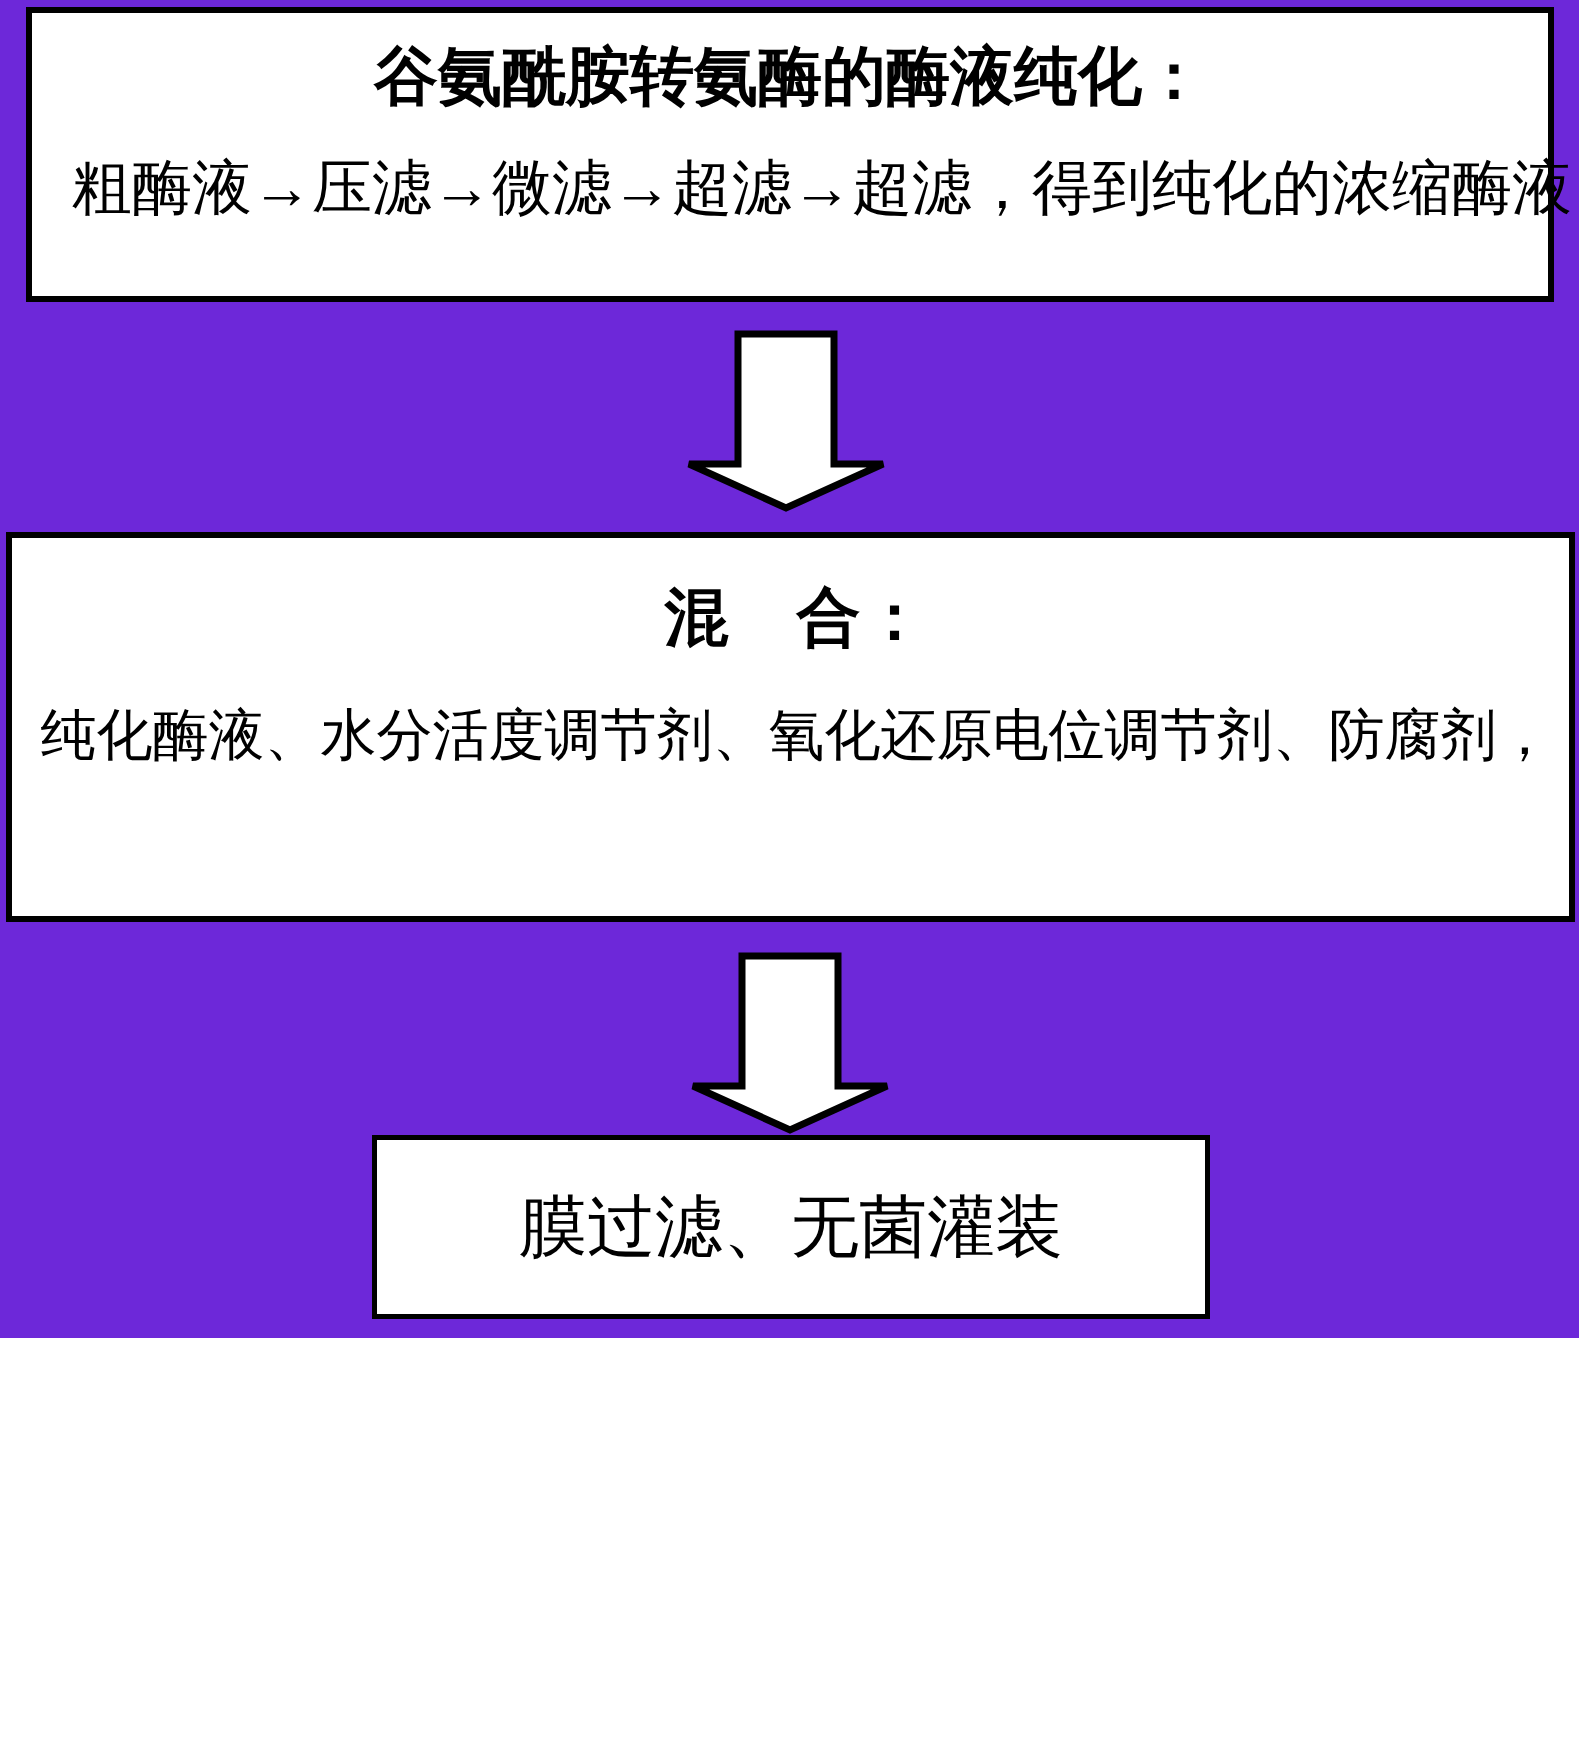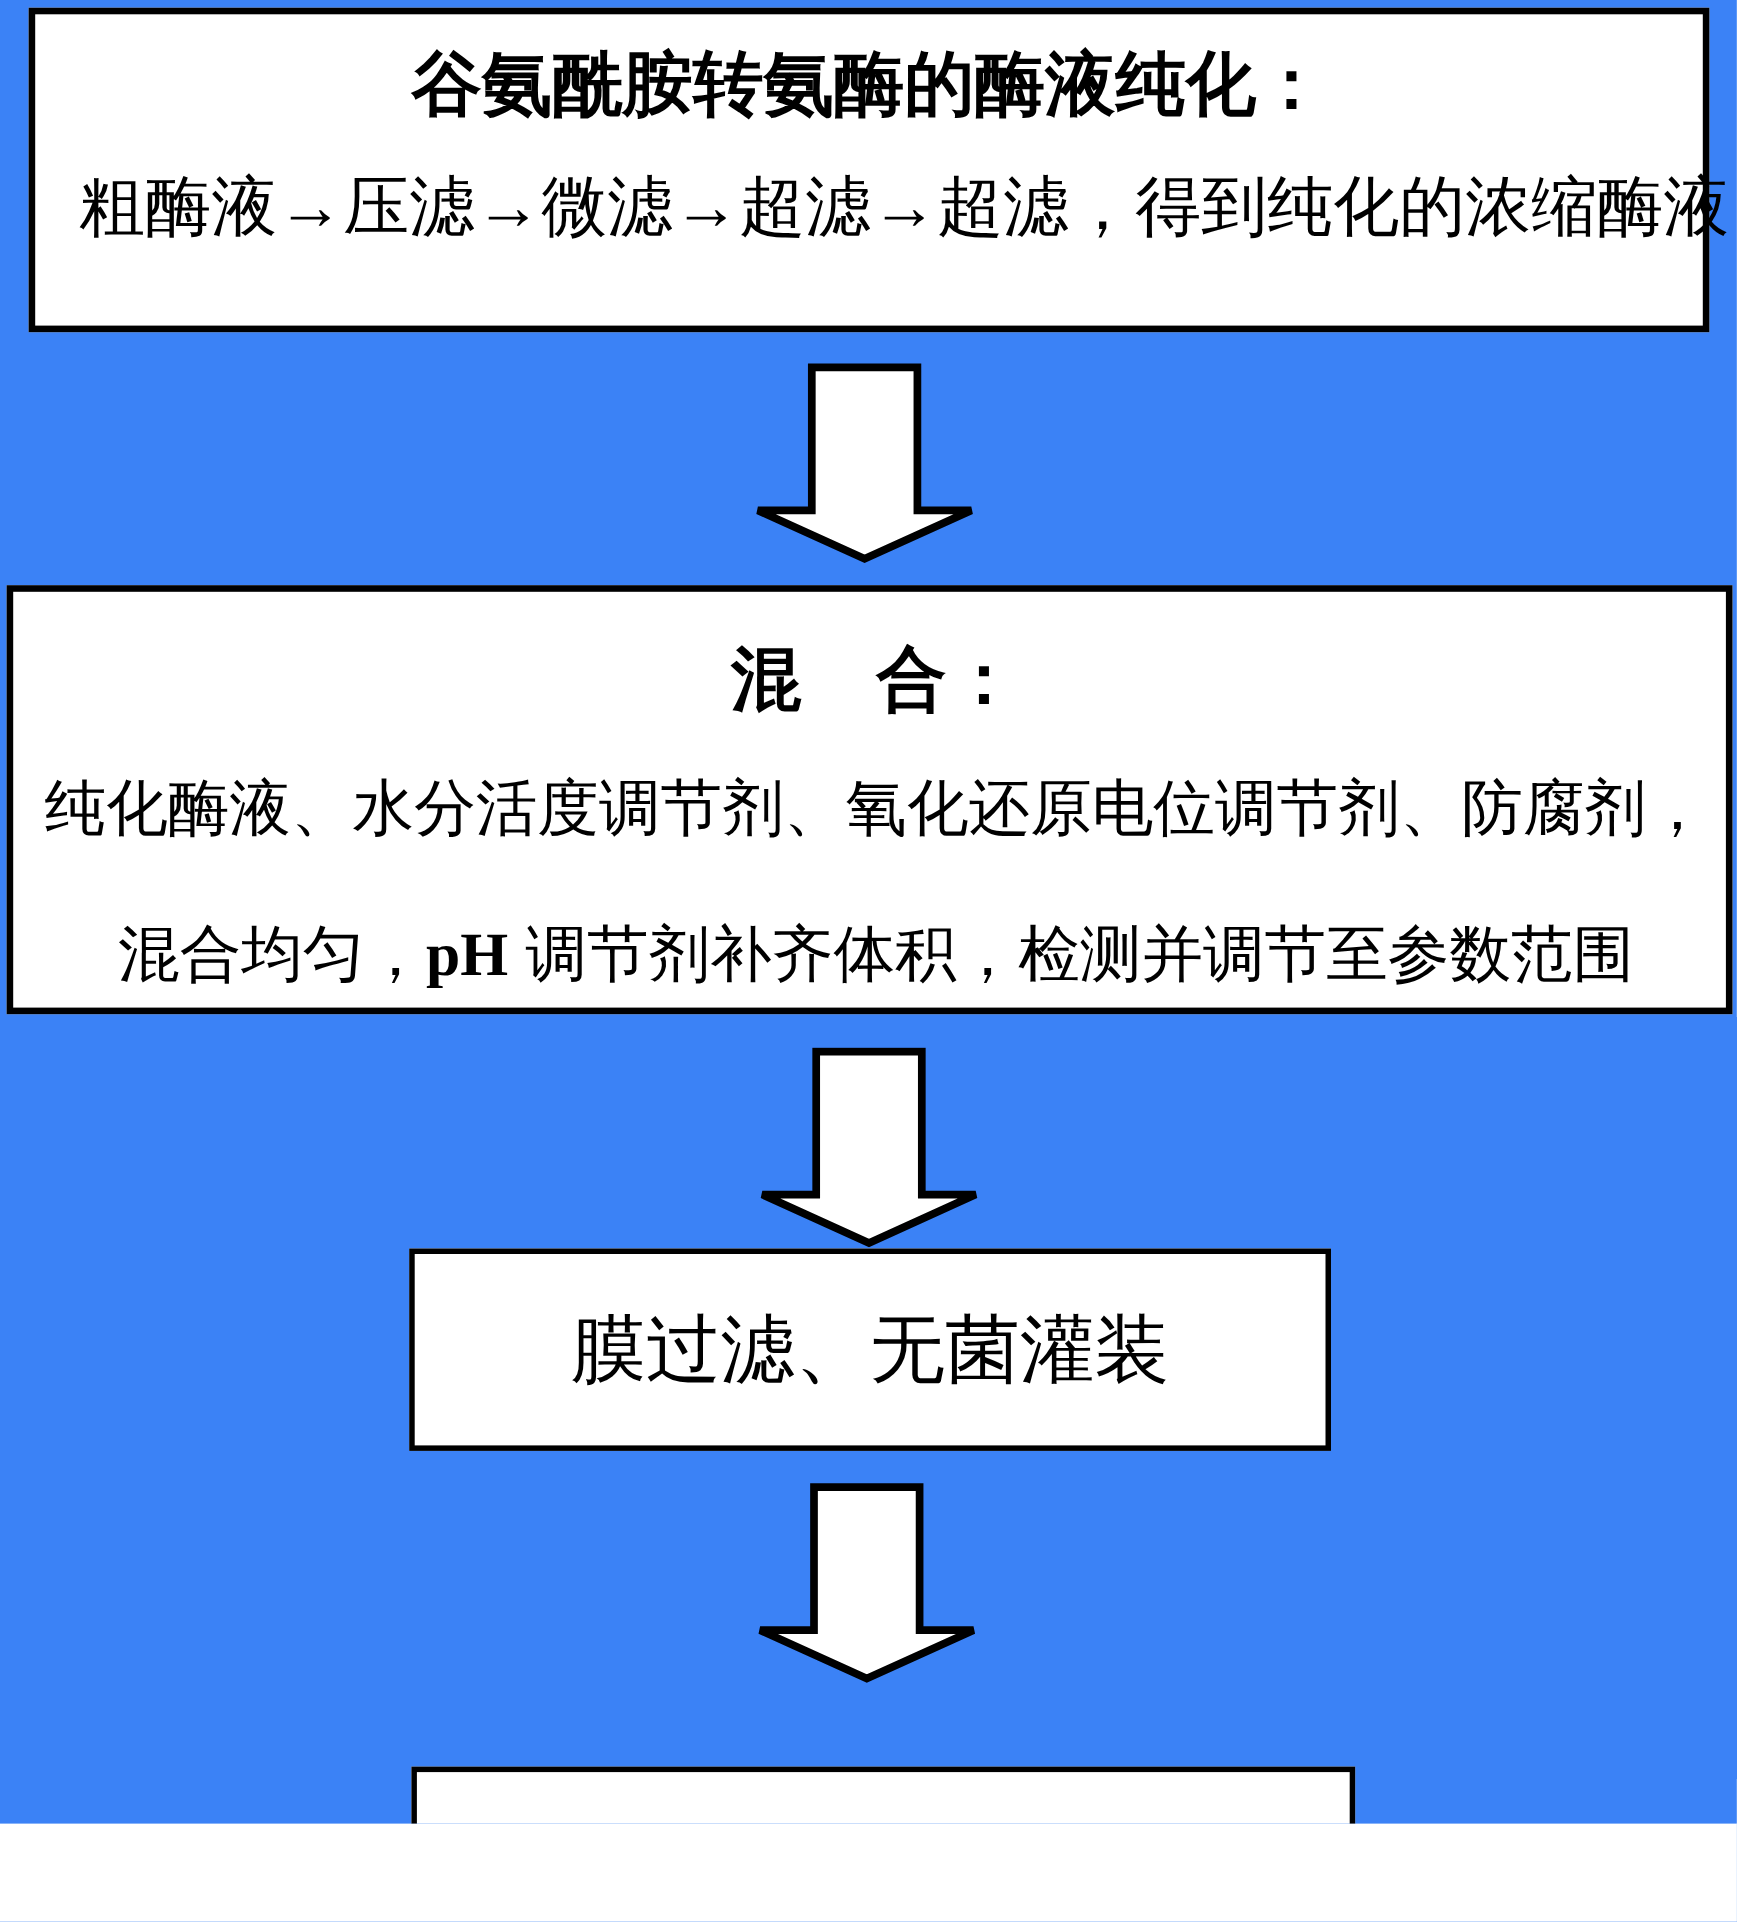--- a/index.html
+++ b/index.html
@@ -1,20 +1,20 @@
 <!DOCTYPE html>
 <html><head>
 <meta charset="utf-8">
 <style>
   html, body { margin: 0; padding: 0; background: #ffffff; }
   .canvas {
     position: relative;
     width: 1579px;
-    height: 1658px;
-    background: #3b82f6;
+    height: 1338px;
+    background: #6d28d9;
     color: #000000;
     font-family: "Liberation Sans", sans-serif;
     overflow: hidden;
   }
   .box {
     position: absolute;
     background: #ffffff;
     box-sizing: border-box;
     border: 6px solid #000000;
   }
@@ -83,23 +83,20 @@
 
   <div class="down-arrow" id="arrow-1">
     <svg viewBox="0 0 200 182" xmlns="http://www.w3.org/2000/svg" aria-hidden="true">
       <path d="M52 4 H148 V134 H197 L100 178 L3 134 H52 Z" fill="#ffffff" stroke="#000000" stroke-width="7" stroke-linejoin="miter"></path>
     </svg>
   </div>
 
   <div class="box" id="box-mixing">
     <div class="box-title">混　合：</div>
     <div class="mix-line mix-line-1">纯化酶液、水分活度调节剂、氧化还原电位调节剂、防腐剂，</div>
-    <div class="mix-line mix-line-2">
-      <span>混合均匀，</span><span class="ph-token">pH</span><span> 调节剂补齐体积，检测并调节至参数范围</span>
-    </div>
   </div>
 
   <div class="down-arrow" id="arrow-2">
     <svg viewBox="0 0 200 182" xmlns="http://www.w3.org/2000/svg" aria-hidden="true">
       <path d="M52 4 H148 V134 H197 L100 178 L3 134 H52 Z" fill="#ffffff" stroke="#000000" stroke-width="7" stroke-linejoin="miter"></path>
     </svg>
   </div>
 
   <div class="box" id="box-filtration">
     <div class="centered-label">膜过滤、无菌灌装</div>

